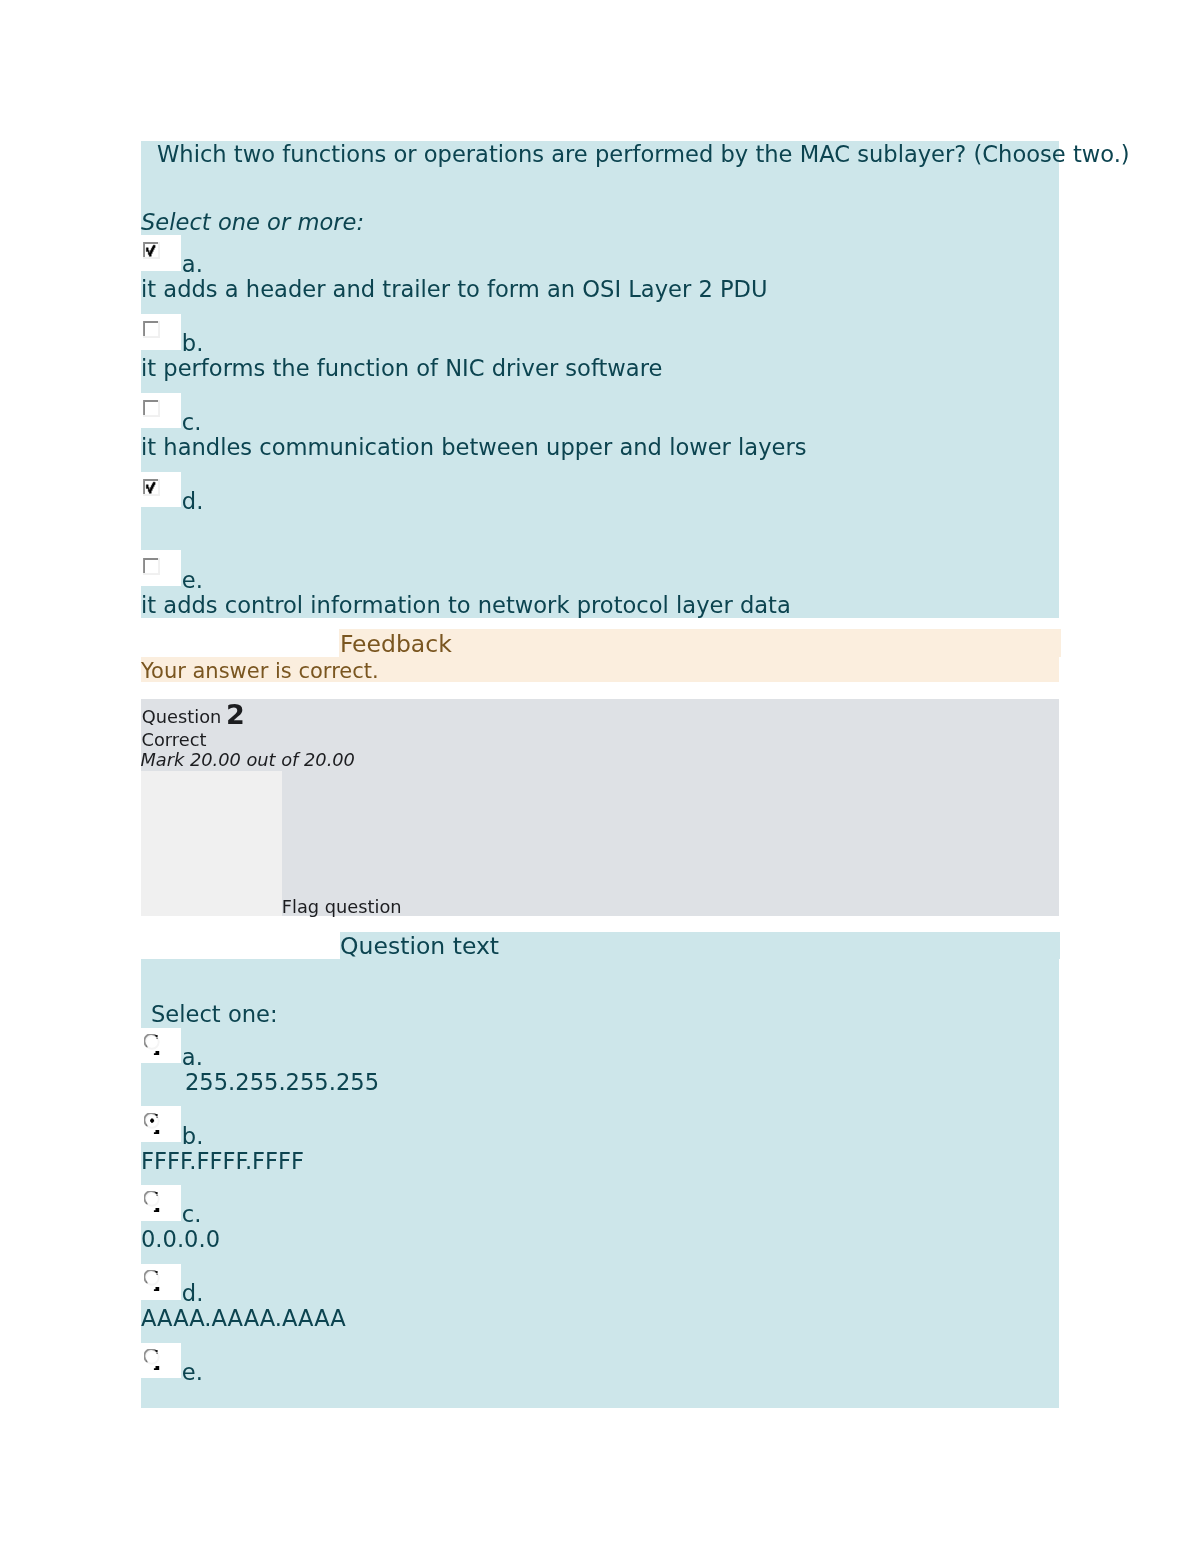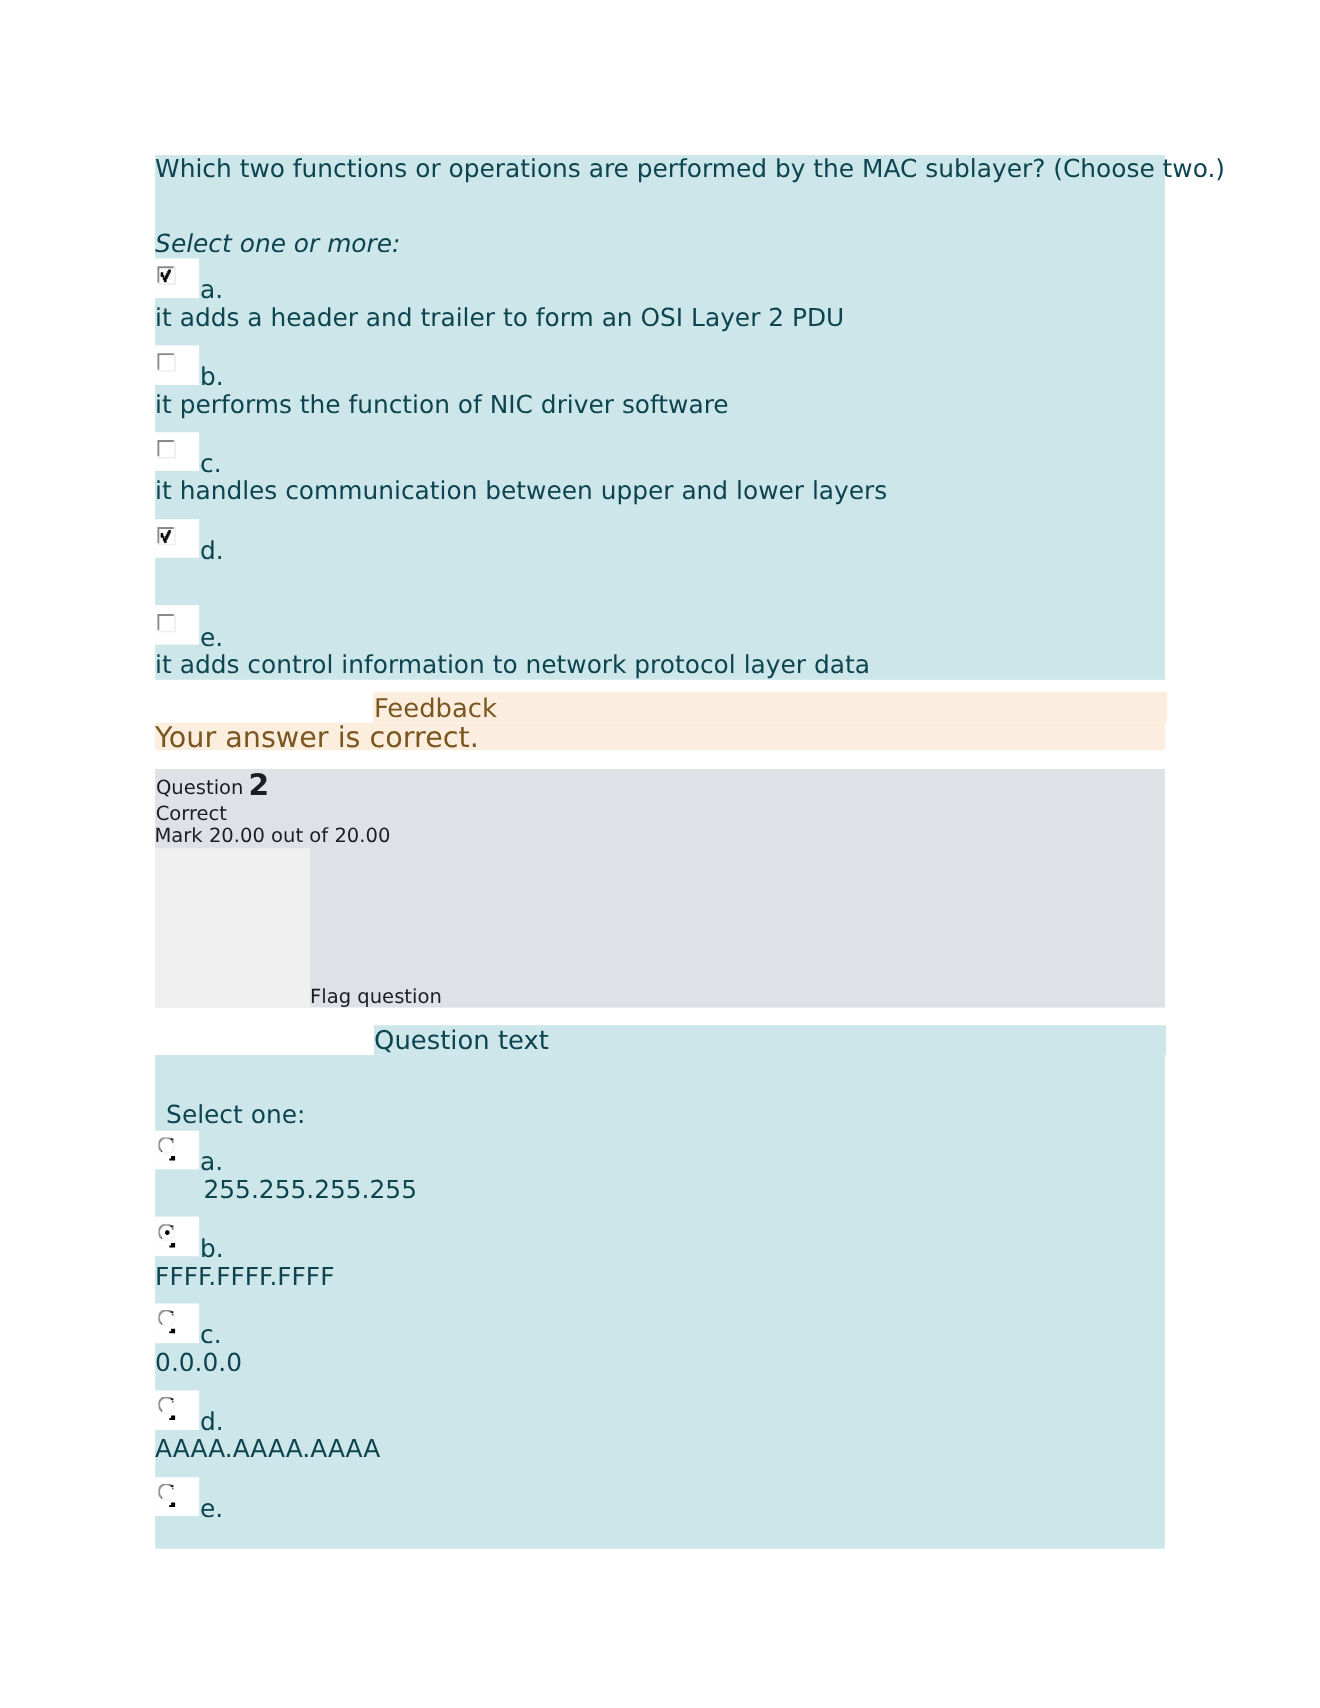--- a/index.html
+++ b/index.html
@@ -10,37 +10,37 @@
 
   .blk{position:absolute;}
   .qbg{background:#cde6ea;}
   .fbg{background:#fbeede;}
   .ibg{background:#dee1e5;}
   .wbg{background:#ffffff;}
   .phbg{background:#f0f0f0;}
 
   .tx{position:absolute;white-space:pre;font-size:22.6px;line-height:25px;color:#0c4450;}
   .hd{position:absolute;white-space:pre;font-size:23.5px;line-height:26px;color:#0c4450;}
-  .fb{position:absolute;white-space:pre;font-size:26px;line-height:25px;color:#7a5620;}
+  .fb{position:absolute;white-space:pre;font-size:21px;line-height:25px;color:#7a5620;}
   .fh{position:absolute;white-space:pre;font-size:23.5px;line-height:26px;color:#7a5620;}
   .inf{position:absolute;white-space:pre;font-size:17.8px;line-height:20px;color:#1c1d20;}
   .big{font-size:27px;font-weight:bold;line-height:20px;}
 
   .wrap{white-space:normal;}
   .ctl{position:absolute;width:18px;height:18px;}
   .rctl{position:absolute;width:16px;height:22px;}
 </style>
 </head>
 <body>
 
 <div class="page">
 
   <div class="blk qbg" style="left:141px;top:141px;width:918px;height:477px;"></div>
 
-  <div class="tx wrap" style="left:141px;top:142.3px;width:1002px;">Which two functions or operations are performed by the MAC sublayer? (Choose two.)</div>
+  <div class="tx wrap" style="left:141px;top:142.3px;width:1002px;padding-left:16px;">Which two functions or operations are performed by the MAC sublayer? (Choose two.)</div>
   <div class="tx" style="left:141px;top:210.1px;font-style:italic;">Select one or more:</div>
 
   <div class="blk wbg" style="left:141px;top:235.2px;width:40px;height:35.6px;"></div>
   <span class="ctl" style="left:142px;top:241.4px;">
     <svg width="18" height="18" viewBox="0 0 18 18">
       <g transform="scale(1.3846)">
       <path d="M0.8 0.8 H11.6 V2.2 H2.2 V11.6 H0.8 Z" fill="#8a8a8a"></path>
       <path d="M11.6 0.8 H13.2 V13.2 H0.8 V11.6 H11.6 Z" fill="#f0f0f0"></path>
       <rect x="2.2" y="2.2" width="9.4" height="9.4" fill="#ffffff"></rect>
       <path d="M3.1 4.9 H4.5 V6.9 H5.2 V8.3 H5.9 V6.9 H6.6 V5.5 H7.3 V4.1 H8.0 V3.0 H9.5 V4.8 H8.8 V6.2 H8.1 V7.6 H7.4 V9.0 H6.7 V11.1 H5.2 V9.7 H4.5 V7.6 H3.1 Z" fill="#000000" stroke="#000000" stroke-width="0.3"></path>
@@ -106,21 +106,21 @@
   <div class="blk fbg" style="left:141px;top:656.7px;width:918.2px;height:25px;"></div>
   <div class="fh" style="left:339.9px;top:630.8px;">Feedback</div>
   <div class="fb" style="left:141px;top:658.5px;">Your answer is correct.</div>
 
   <div class="blk ibg" style="left:141px;top:698.8px;width:918px;height:217.4px;"></div>
   <div class="blk phbg" style="left:141px;top:771.4px;width:141.3px;height:144.8px;"></div>
 
   <div class="inf" style="left:141.8px;top:707.2px;">Question</div>
   <div class="inf big" style="left:226px;top:705.1px;">2</div>
   <div class="inf" style="left:141.5px;top:730px;">Correct</div>
-  <div class="inf" style="left:140.4px;top:750.4px;">Mark 20.00 out of 20.00</div>
+  <div class="inf" style="left:140.4px;top:750.4px;font-style:italic;">Mark 20.00 out of 20.00</div>
   <div class="inf" style="left:281.8px;top:896.9px;">Flag question</div>
 
   <div class="blk qbg" style="left:339.8px;top:932.1px;width:720.5px;height:26.7px;"></div>
   <div class="blk qbg" style="left:141px;top:958.8px;width:917.7px;height:449.7px;"></div>
   <div class="hd" style="left:340.1px;top:932.8px;">Question text</div>
   <div class="tx" style="left:141px;top:1002.3px;padding-left:10px;">Select one:</div>
 
   <div class="blk wbg" style="left:141px;top:1027.6px;width:40px;height:35.6px;"></div>
   <span class="rctl" style="left:144px;top:1033.8px;">
     <svg width="16" height="22" viewBox="0 0 16 22">

